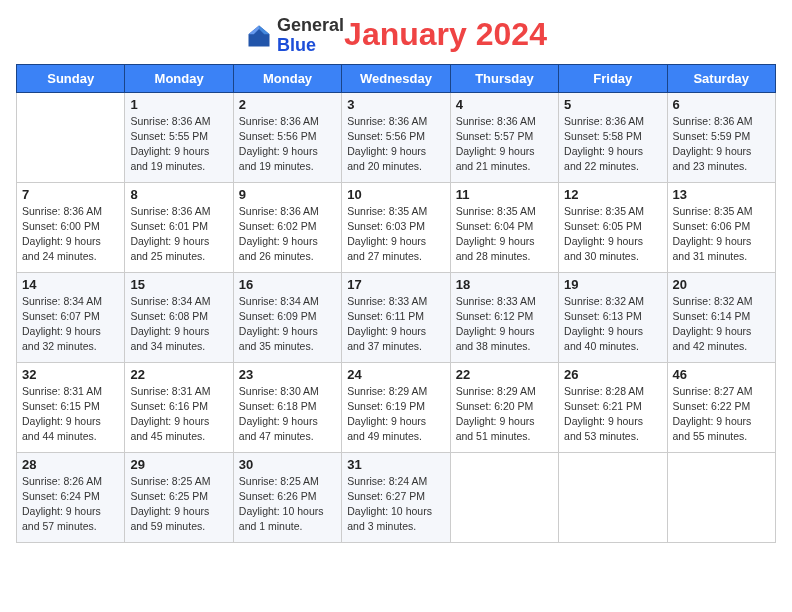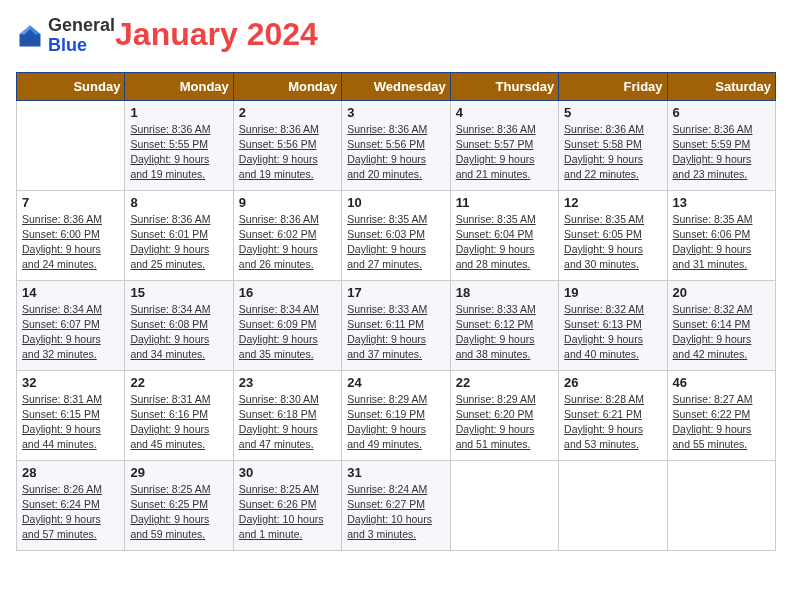--- a/index.html
+++ b/index.html
@@ -5,23 +5,23 @@
     * { box-sizing: border-box; margin: 0; padding: 0; }
     body {
       font-family: Arial, sans-serif;
       background: #fff;
       width: 792px;
       min-height: 612px;
       padding: 16px;
     }
     .header {
       display: flex;
-      justify-content: flex-start;
+      justify-content: center;
       align-items: flex-start;
-      margin-bottom: 16px;
+      margin-bottom: 8px;
     }
     .logo {
       display: flex;
       align-items: center;
       gap: 4px;
     }
     .logo-text {
       font-size: 18px;
       font-weight: bold;
       line-height: 1.1;
@@ -43,26 +43,26 @@
     .location {
       font-size: 15px;
       color: #444;
     }
     table {
       width: 100%;
       border-collapse: collapse;
       table-layout: fixed;
     }
     thead tr th {
-      background-color: #a16207;
+      background-color: #3b82f6;
       color: #fff;
       font-size: 13px;
       font-weight: bold;
       padding: 6px 4px;
-      text-align: right;
+      text-align: center;
       border: 1px solid #1a4488;
     }
     tbody tr td {
       vertical-align: top;
       border: 1px solid #ccc;
       padding: 4px 5px;
       font-size: 11px;
       color: #333;
       height: 90px;
       background: #fff;
@@ -74,21 +74,20 @@
       font-size: 13px;
       font-weight: bold;
       color: #222;
       display: block;
       margin-bottom: 2px;
     }
     .day-info {
       font-size: 10.5px;
       color: #333;
       line-height: 1.45;
-      text-decoration: underline;
     }
     .empty-cell {
       background: #fff !important;
     }
   </style>
 </head>
 <body>
 
 <div class="header">
   <div class="logo">

